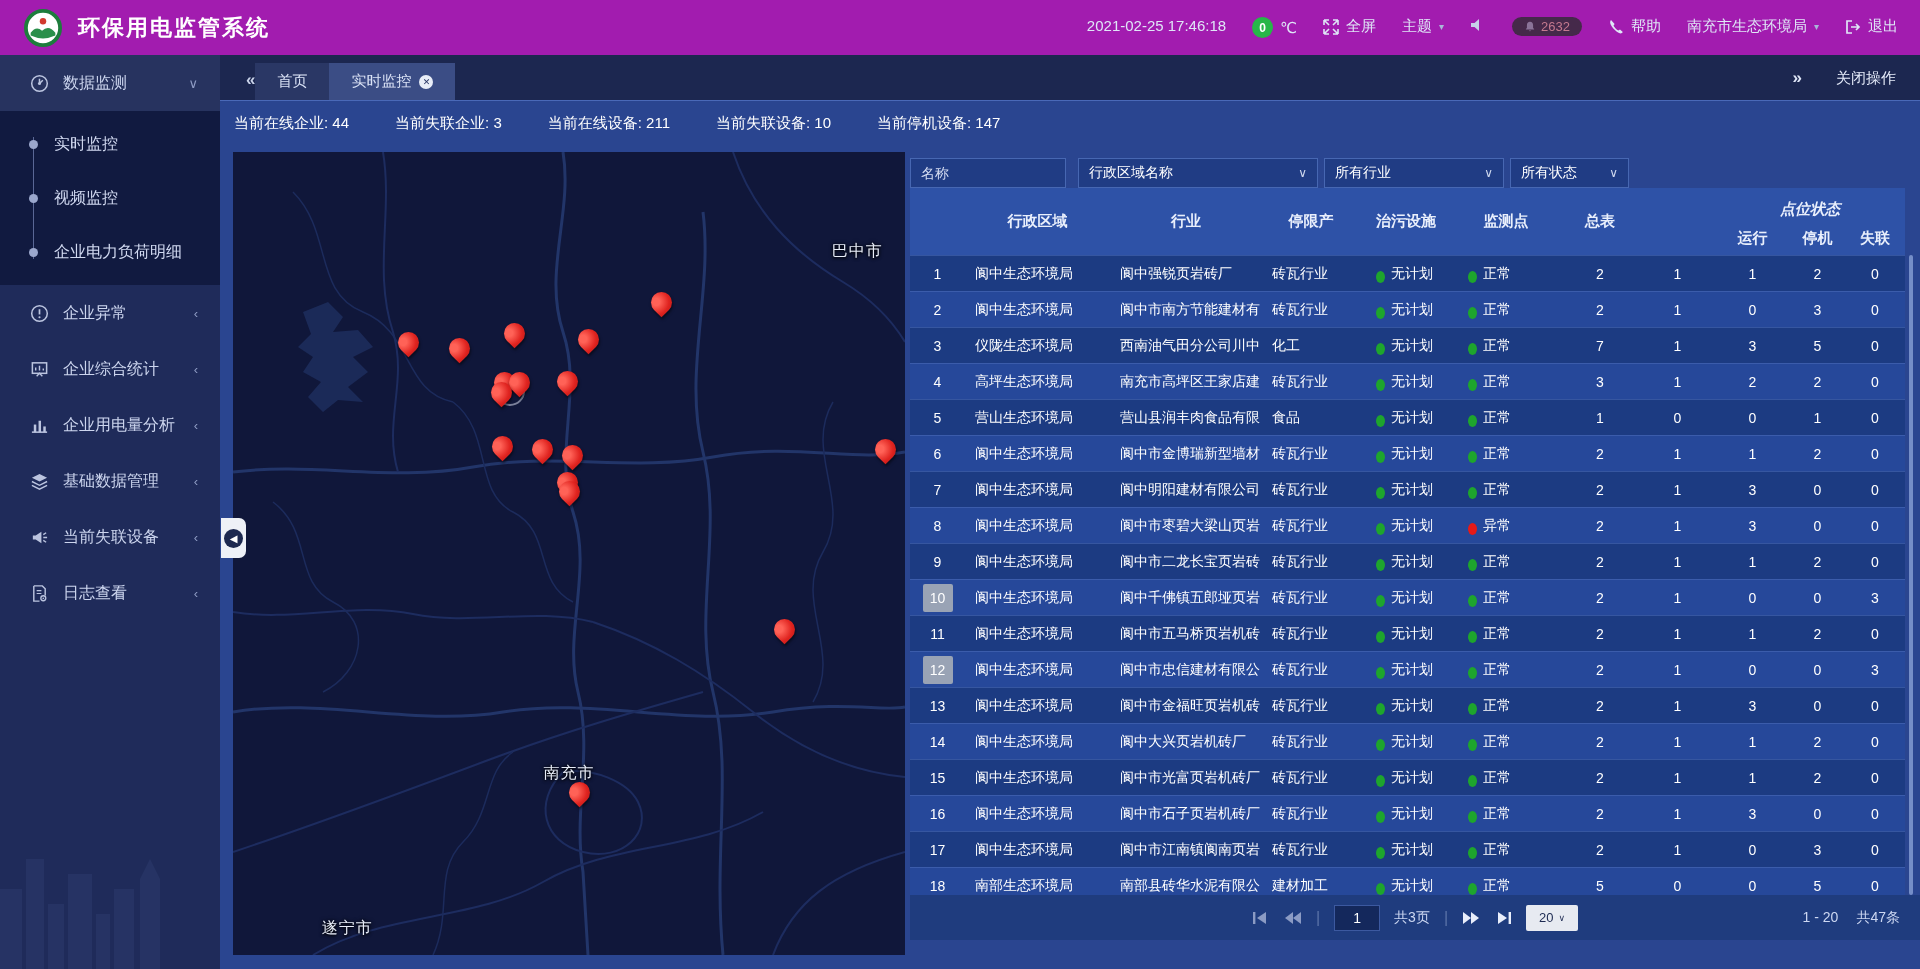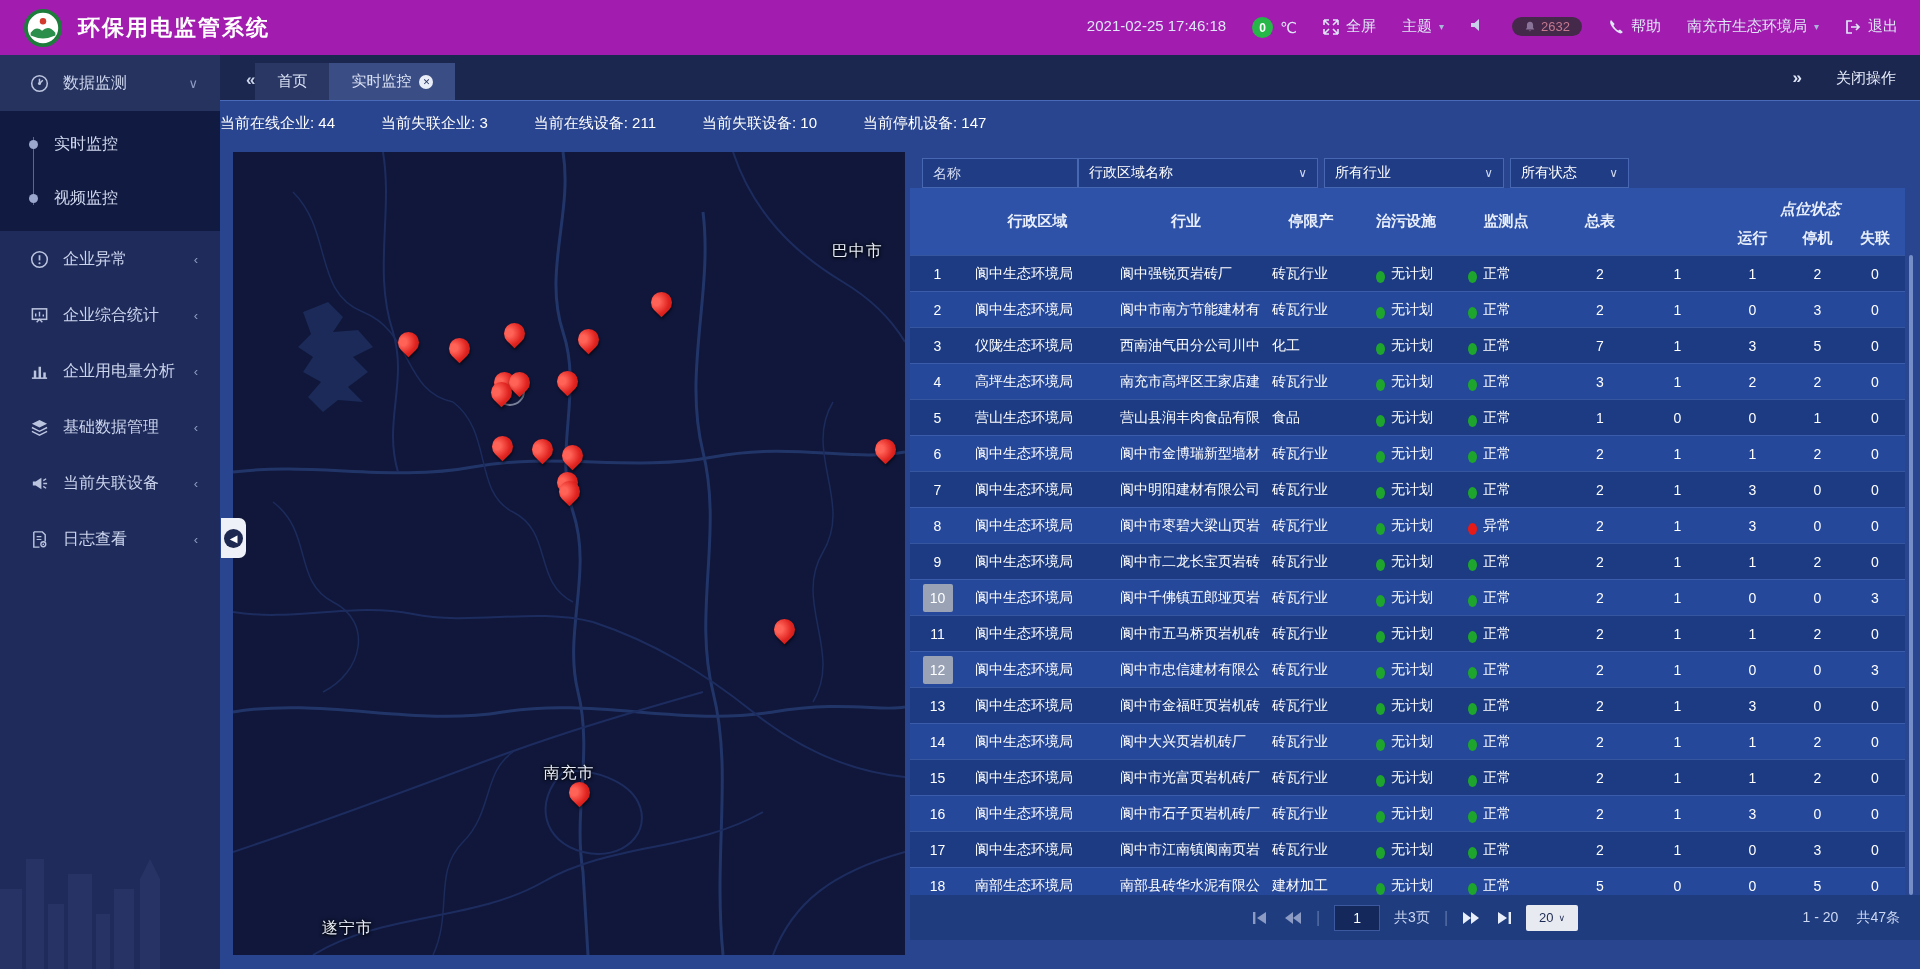--- a/index.html
+++ b/index.html
@@ -45,41 +45,41 @@
   .tab.inactive { background:#2a3765; }
   .tab.active { background:#3b4d85; gap:8px; }
   .tab-close { width:14px; height:14px; border-radius:50%; background:#e8edf8; color:#2a3765; font-size:9px; font-weight:bold;
                display:flex; align-items:center; justify-content:center; }
   #tabstrip-right { margin-left:auto; display:flex; align-items:center; gap:34px; padding:0 24px 12px 0; }
   #tabs-fwd { color:#dfe6f7; font-size:17px; font-weight:bold; cursor:pointer; }
   #close-ops { color:#e6ecfa; font-size:15px; cursor:pointer; }
 
   
   #statsbar { position:absolute; left:220px; top:100px; width:1700px; height:45px; background:#2a4590;
-              border-top:1px solid #4a69b8; display:flex; align-items:center; gap:46px; }
+              border-top:1px solid #4a69b8; display:flex; align-items:center; gap:46px; padding-left:14px; }
   .stat { color:#ffffff; font-size:15px; white-space:nowrap; }
 
   
   #map { position:absolute; left:233px; top:152px; width:672px; height:803px; background:#10173a; overflow:hidden; }
   #roads { position:absolute; left:0; top:0; }
   .city-label { position:absolute; transform:translate(-50%,-50%); color:#e9eef9; font-size:16px; letter-spacing:1px;
                 text-shadow:0 1px 3px #000, 0 0 4px #000; white-space:nowrap; }
   .pin { position:absolute; width:21px; height:21px; margin-left:-10px; margin-top:-26px;
          background:radial-gradient(circle at 34% 30%, #ff6257 18%, #e02420 62%, #b51512 100%);
          border-radius:50% 50% 50% 0; transform:rotate(-45deg); box-shadow:-1px 2px 3px rgba(0,0,0,.55); cursor:pointer; }
   .pin-ring { position:absolute; width:30px; height:30px; margin-left:-15px; margin-top:-24px; border-radius:50%;
               border:2px solid rgba(230,236,250,.5); }
 
   
   #panel { position:absolute; left:910px; top:148px; width:1010px; height:807px; }
   #filters { position:absolute; left:0; top:10px; width:100%; height:30px; }
   .filter-box { position:absolute; top:0; height:30px; background:#203c84; border:1px solid #4767b2; color:#fff;
                 font-size:14px; display:flex; align-items:center; padding:0 10px; cursor:pointer; }
   .filter-box .chev { margin-left:auto; color:#cfd9ef; font-size:12px; }
-  #f-name { left:5px; width:156px; background:#203c84; border:1px solid #4767b2; color:#fff; font-size:14px; padding:0 10px; height:30px;margin-left:12px; }
+  #f-name { left:5px; width:156px; background:#203c84; border:1px solid #4767b2; color:#fff; font-size:14px; padding:0 10px; height:30px; }
   #f-name::placeholder { color:#d5ddf2; opacity:1; }
   #f-region { left:168px; width:240px; }
   #f-industry { left:414px; width:180px; }
   #f-status { left:600px; width:119px; }
 
   
   #thead { position:absolute; left:0; top:40px; width:995px; height:77px; background:#2e52a7; color:#e9effc;
            display:grid; grid-template-columns:55px 145px 152px 98px 92px 108px 80px 75px 75px 55px 60px;
            grid-template-rows:33px 34px; font-size:15px; font-weight:bold; }
   .th-main { grid-row:1 / 3; display:flex; align-items:center; justify-content:center; }
@@ -186,20 +186,24 @@
     </div>
     <div id="submenu">
       <div class="vline"></div>
       <div class="submenu-item">
         <span class="dot"></span>
           <span>实时监控</span>
       </div>
       <div class="submenu-item">
         <span class="dot"></span>
           <span>视频监控</span>
+      </div>
+      <div class="submenu-item">
+        <span class="dot"></span>
+          <span>企业电力负荷明细</span>
       </div>
     </div>
     <div class="menu-parent">
       <svg class="menu-ico" viewBox="0 0 20 20">
         <circle cx="10" cy="10" r="8.2" fill="none" stroke="#ccd5ee" stroke-width="1.6"></circle>
         <path d="M10,5.5 L10,11" stroke="#ccd5ee" stroke-width="1.8"></path>
           <circle cx="10" cy="14" r="1.1" fill="#ccd5ee"></circle>
       </svg>
       <span>企业异常</span>
       <span class="menu-chev">‹</span>

